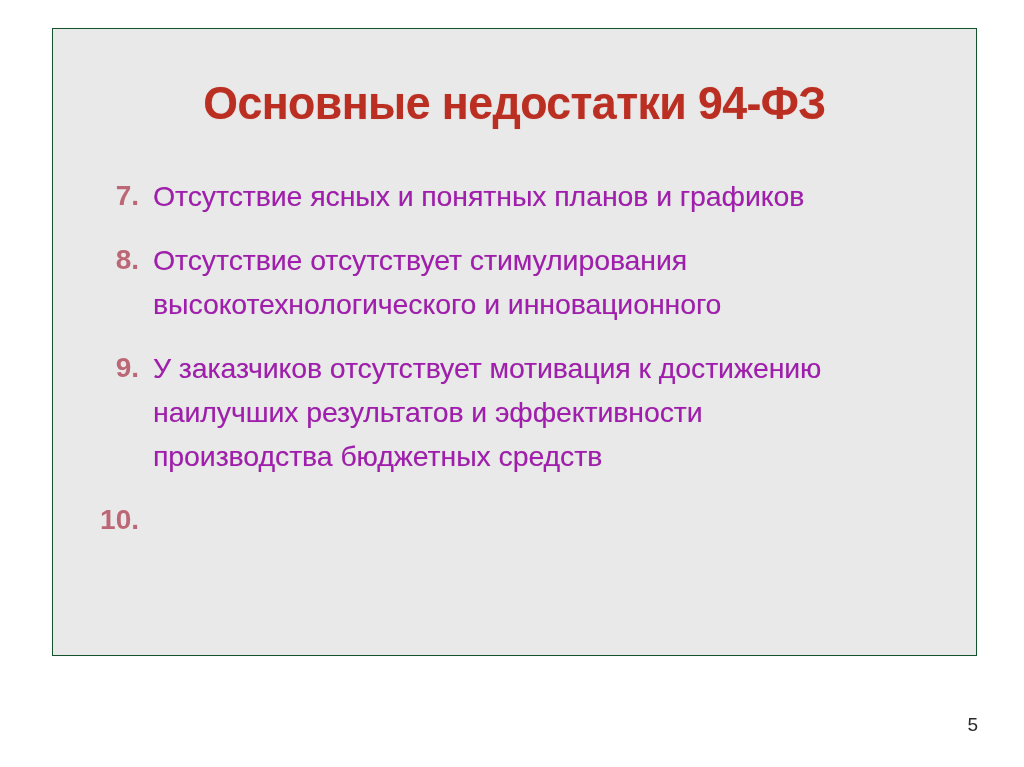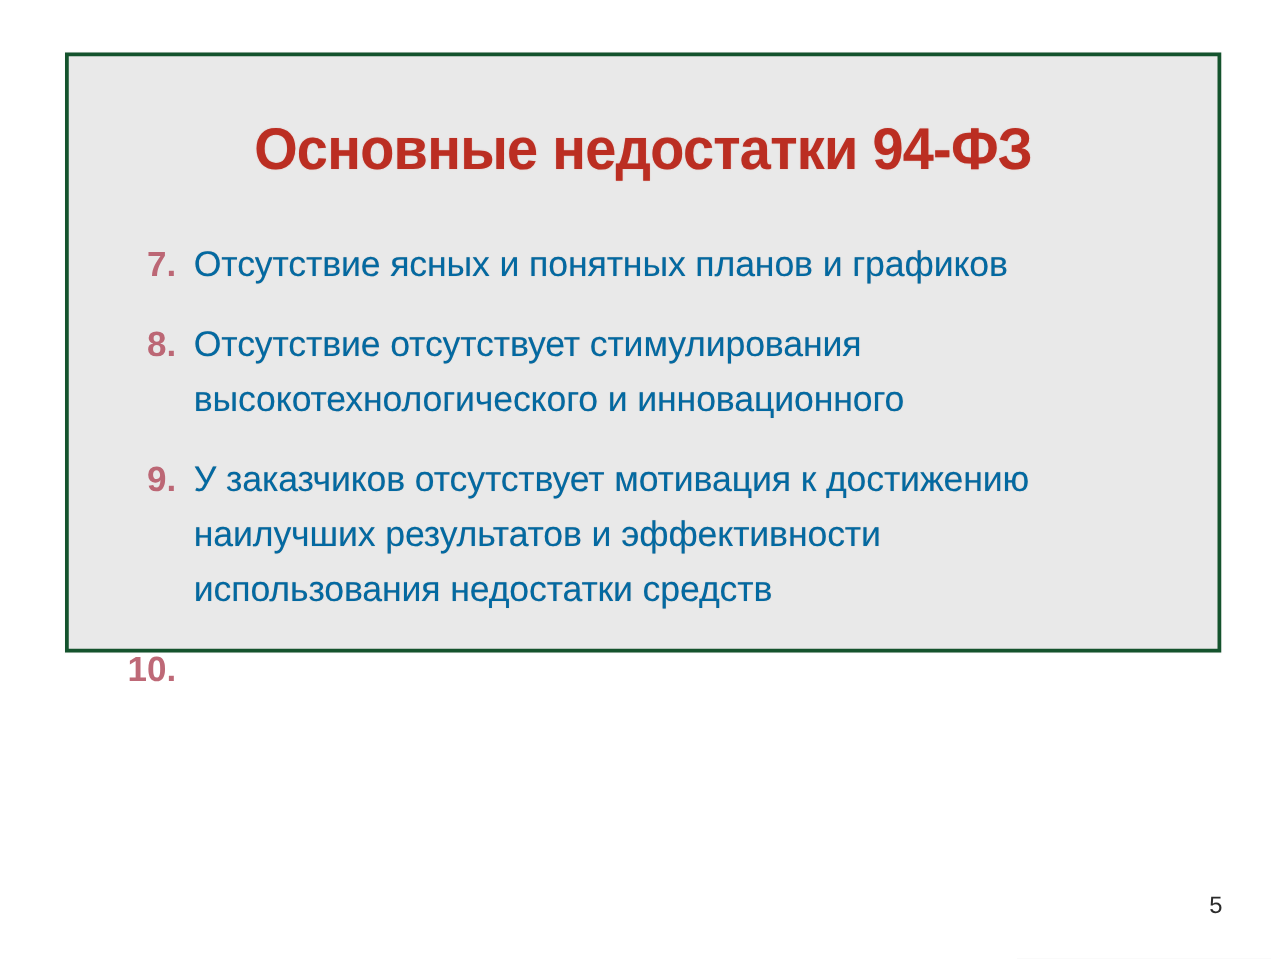--- a/index.html
+++ b/index.html
@@ -13,25 +13,25 @@
     background: #ffffff;
     font-family: "Liberation Sans", "DejaVu Sans", sans-serif;
     overflow: hidden;
     position: relative;
   }
 
   
   #slide-panel {
     position: absolute;
     left: 52px;
-    top: 42px;
+    top: 28px;
     width: 925px;
-    height: 480px;
+    height: 628px;
     background: #e9e9e9;
-    border: 3px solid #14532d;
+    border: 1px solid #14532d;
     box-sizing: border-box;
     box-shadow: 0 0 0 1px rgba(0,0,0,0.012);
   }
 
   
   #slide-title {
     position: absolute;
     left: 0;
     right: 0;
     top: 50px;
@@ -74,21 +74,21 @@
     font-weight: 700;
     color: #b95d6c;
     font-family: "Liberation Sans Narrow", "Liberation Sans", "DejaVu Sans Condensed", sans-serif;
     white-space: nowrap;
     opacity: 0.92;
   }
   .bullet-text {
     flex: 1 1 auto;
     font-size: 28.5px;
     line-height: 44px;
-    color: #0369a1;
+    color: #a21caf;
     font-weight: 400;
     letter-spacing: -0.1px;
     font-family: "Liberation Sans Narrow", "Liberation Sans", "DejaVu Sans Condensed", sans-serif;
     text-shadow: 0 0 0.7px rgba(60,60,60,0.35);
   }
   .bullet-text .line {
     display: block;
     white-space: nowrap;
   }
 
@@ -125,21 +125,21 @@
         <span class="line">Отсутствие отсутствует стимулирования</span>
         <span class="line">высокотехнологического и инновационного</span>
       </div>
     </div>
 
     <div class="bullet-row">
       <div class="bullet-num">9.</div>
       <div class="bullet-text">
         <span class="line">У заказчиков отсутствует мотивация к достижению</span>
         <span class="line">наилучших результатов и эффективности</span>
-        <span class="line">использования недостатки средств</span>
+        <span class="line">производства бюджетных средств</span>
       </div>
     </div>
 
     <div class="bullet-row">
       <div class="bullet-num">10.</div>
       <div class="bullet-text">
       </div>
     </div>
 
   </div>

